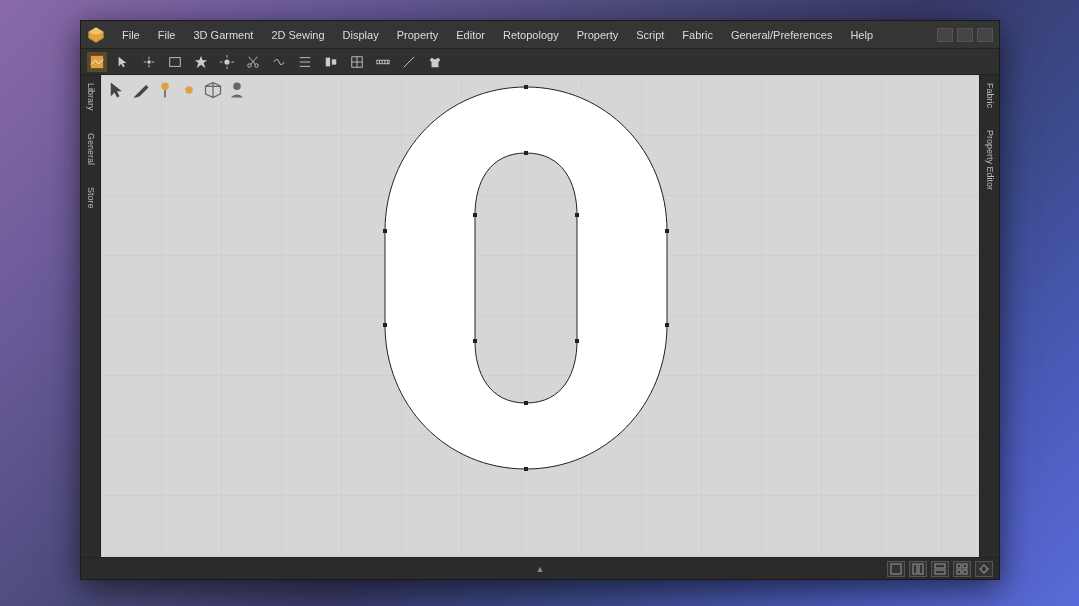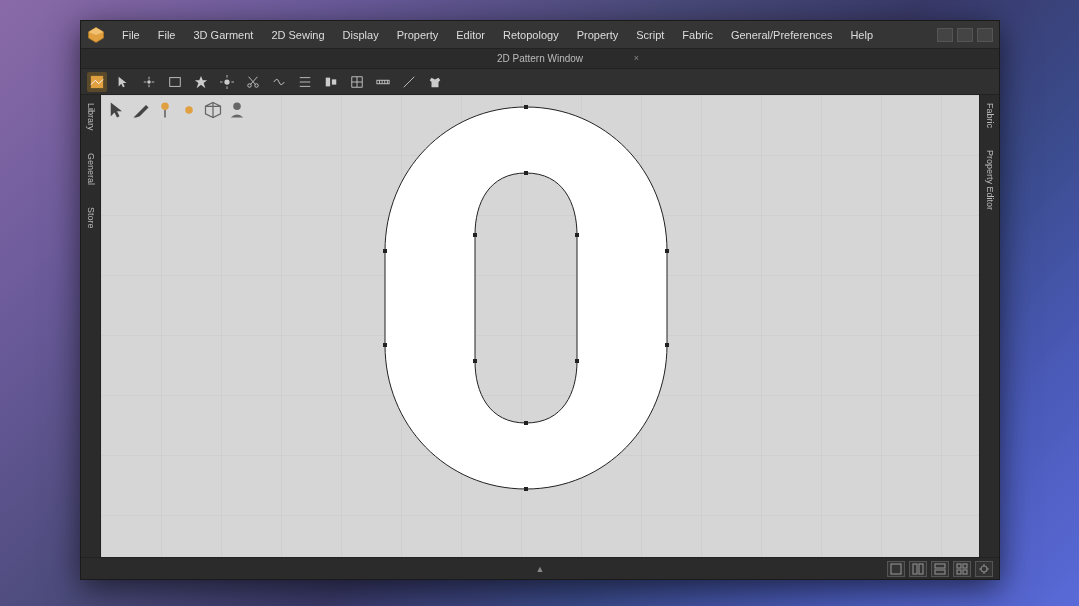--- a/index.html
+++ b/index.html
@@ -170,24 +170,20 @@
     <span class="menu-item">General/Preferences</span>
     <span class="menu-item">Help</span>
     <span class="spacer"></span>
     <div class="win-controls">
       <div class="win-btn"></div>
       <div class="win-btn"></div>
       <div class="win-btn"></div>
     </div>
   </div>
 
-  <div class="subheader">
-    <span>2D Pattern Window</span>
-    <span class="close-x">×</span>
-  </div>
 
   <div class="toolbar">
     <span class="tool-btn selected">
         <svg viewBox="0 0 16 16">
           <rect x="1" y="1" width="14" height="14" fill="#e0a040"></rect>
           <path d="M1 11 L6 6 L10 10 L15 5" stroke="#fff" fill="none"></path>
         </svg>
       </span>
     <span class="tool-btn">
         <svg viewBox="0 0 16 16">

